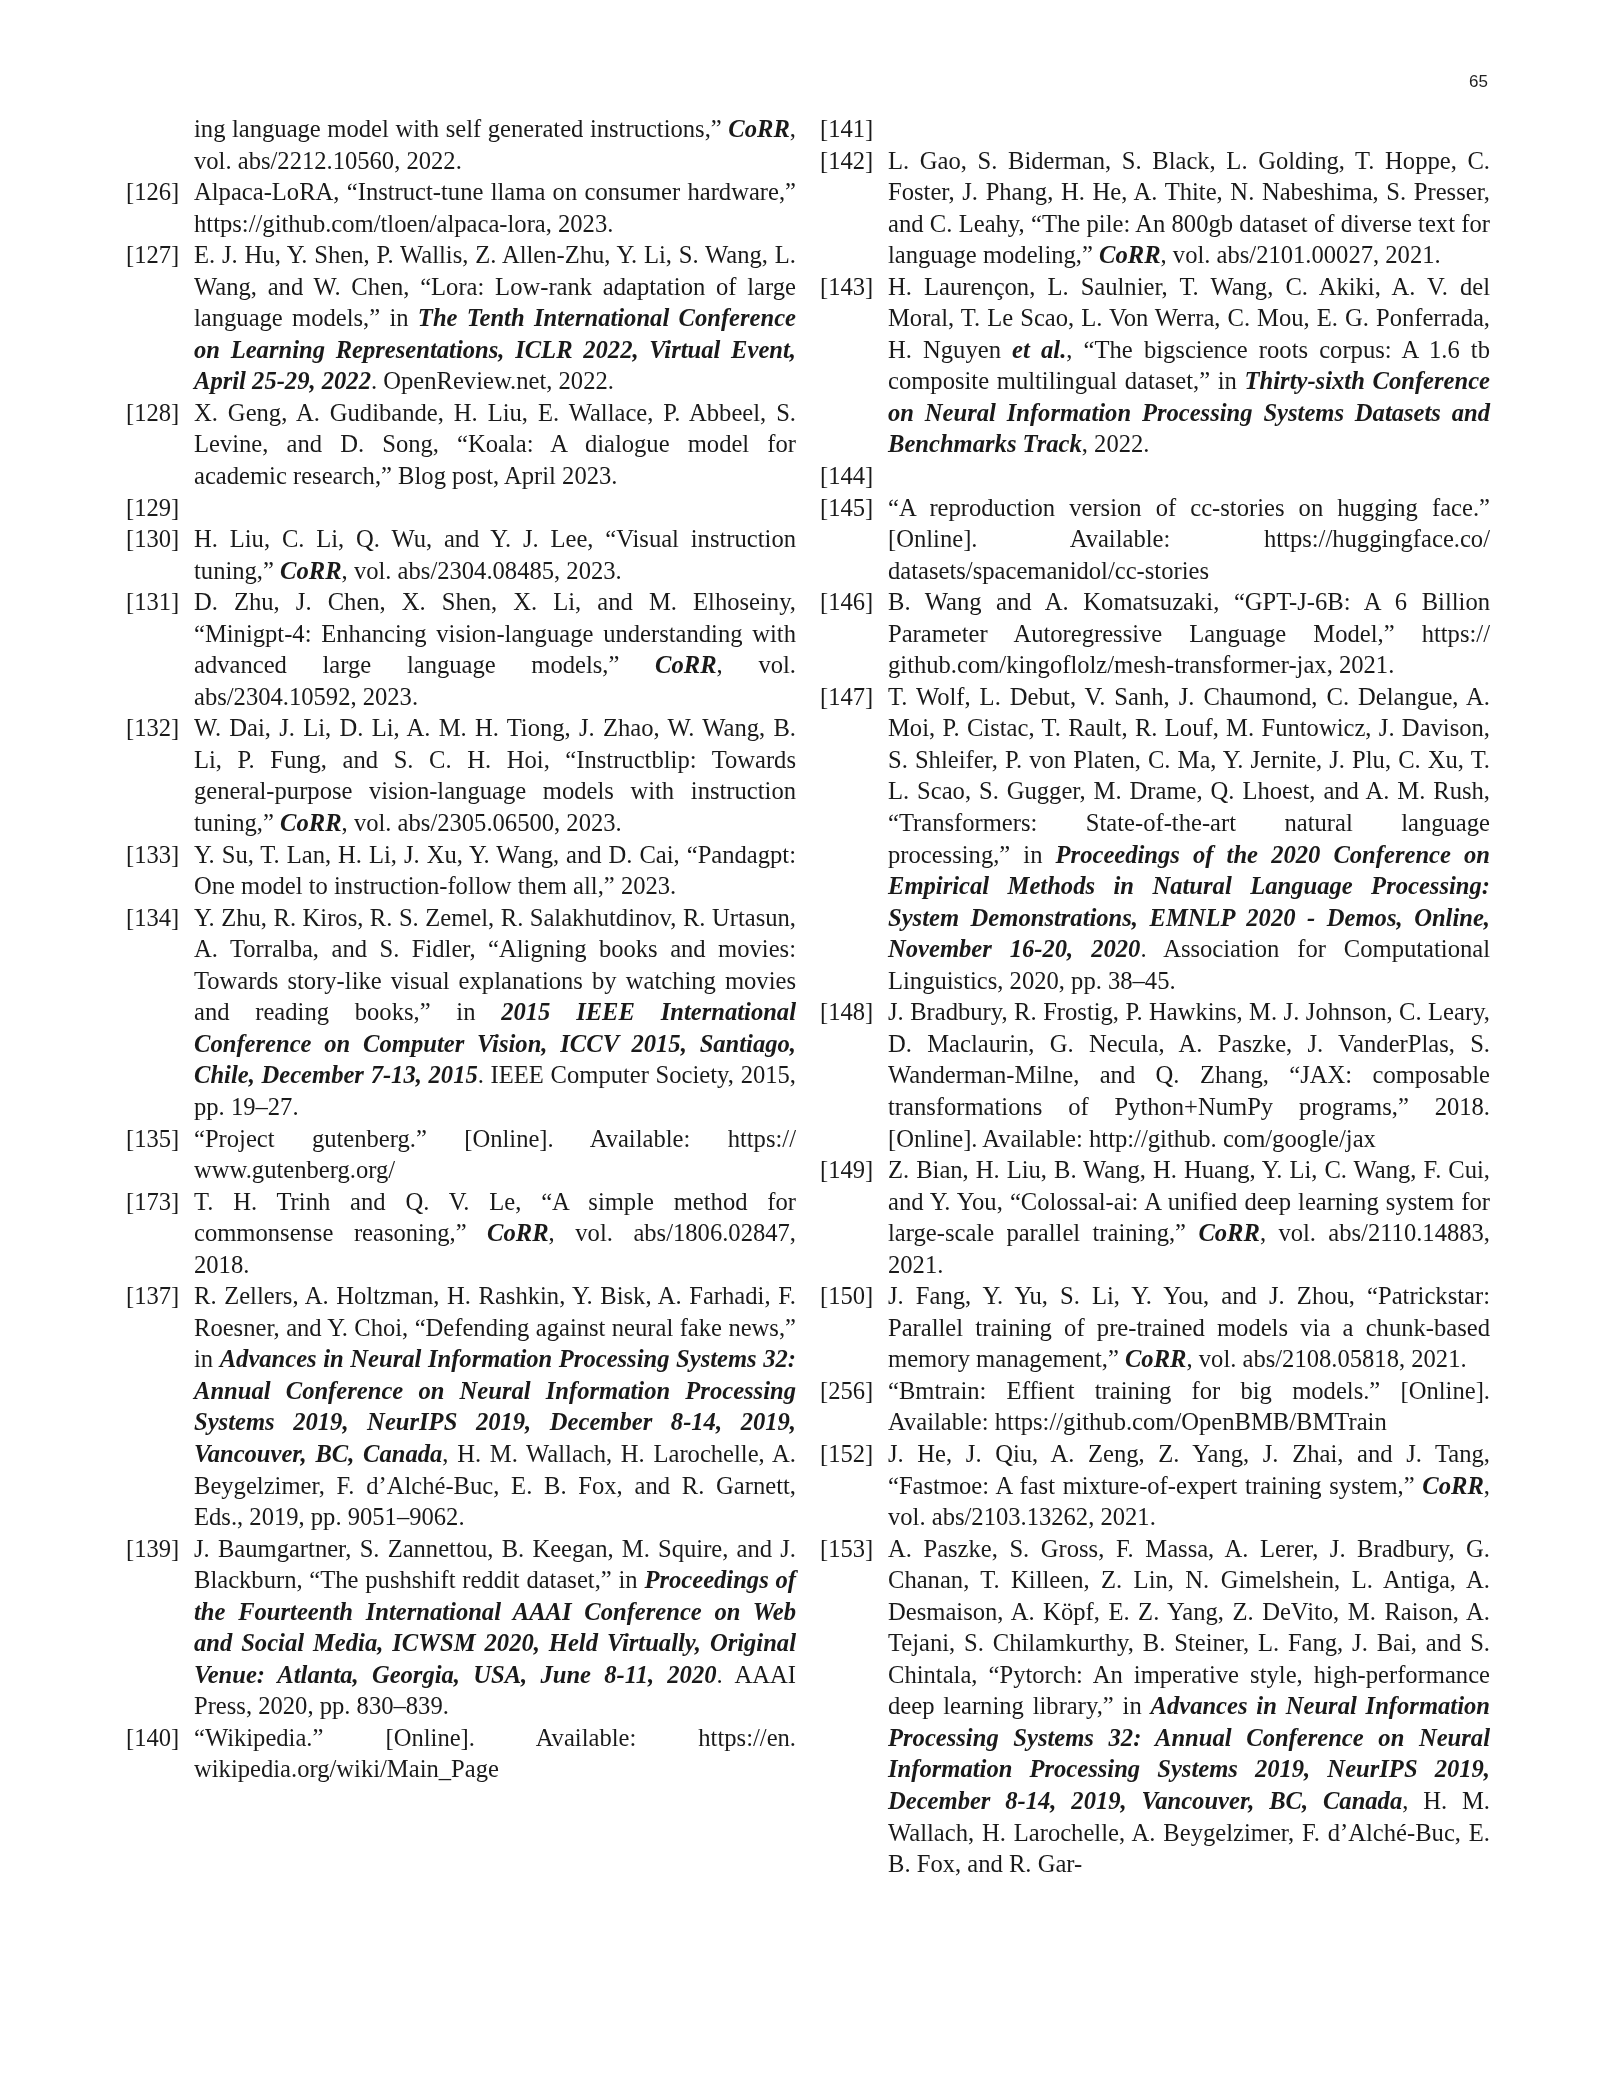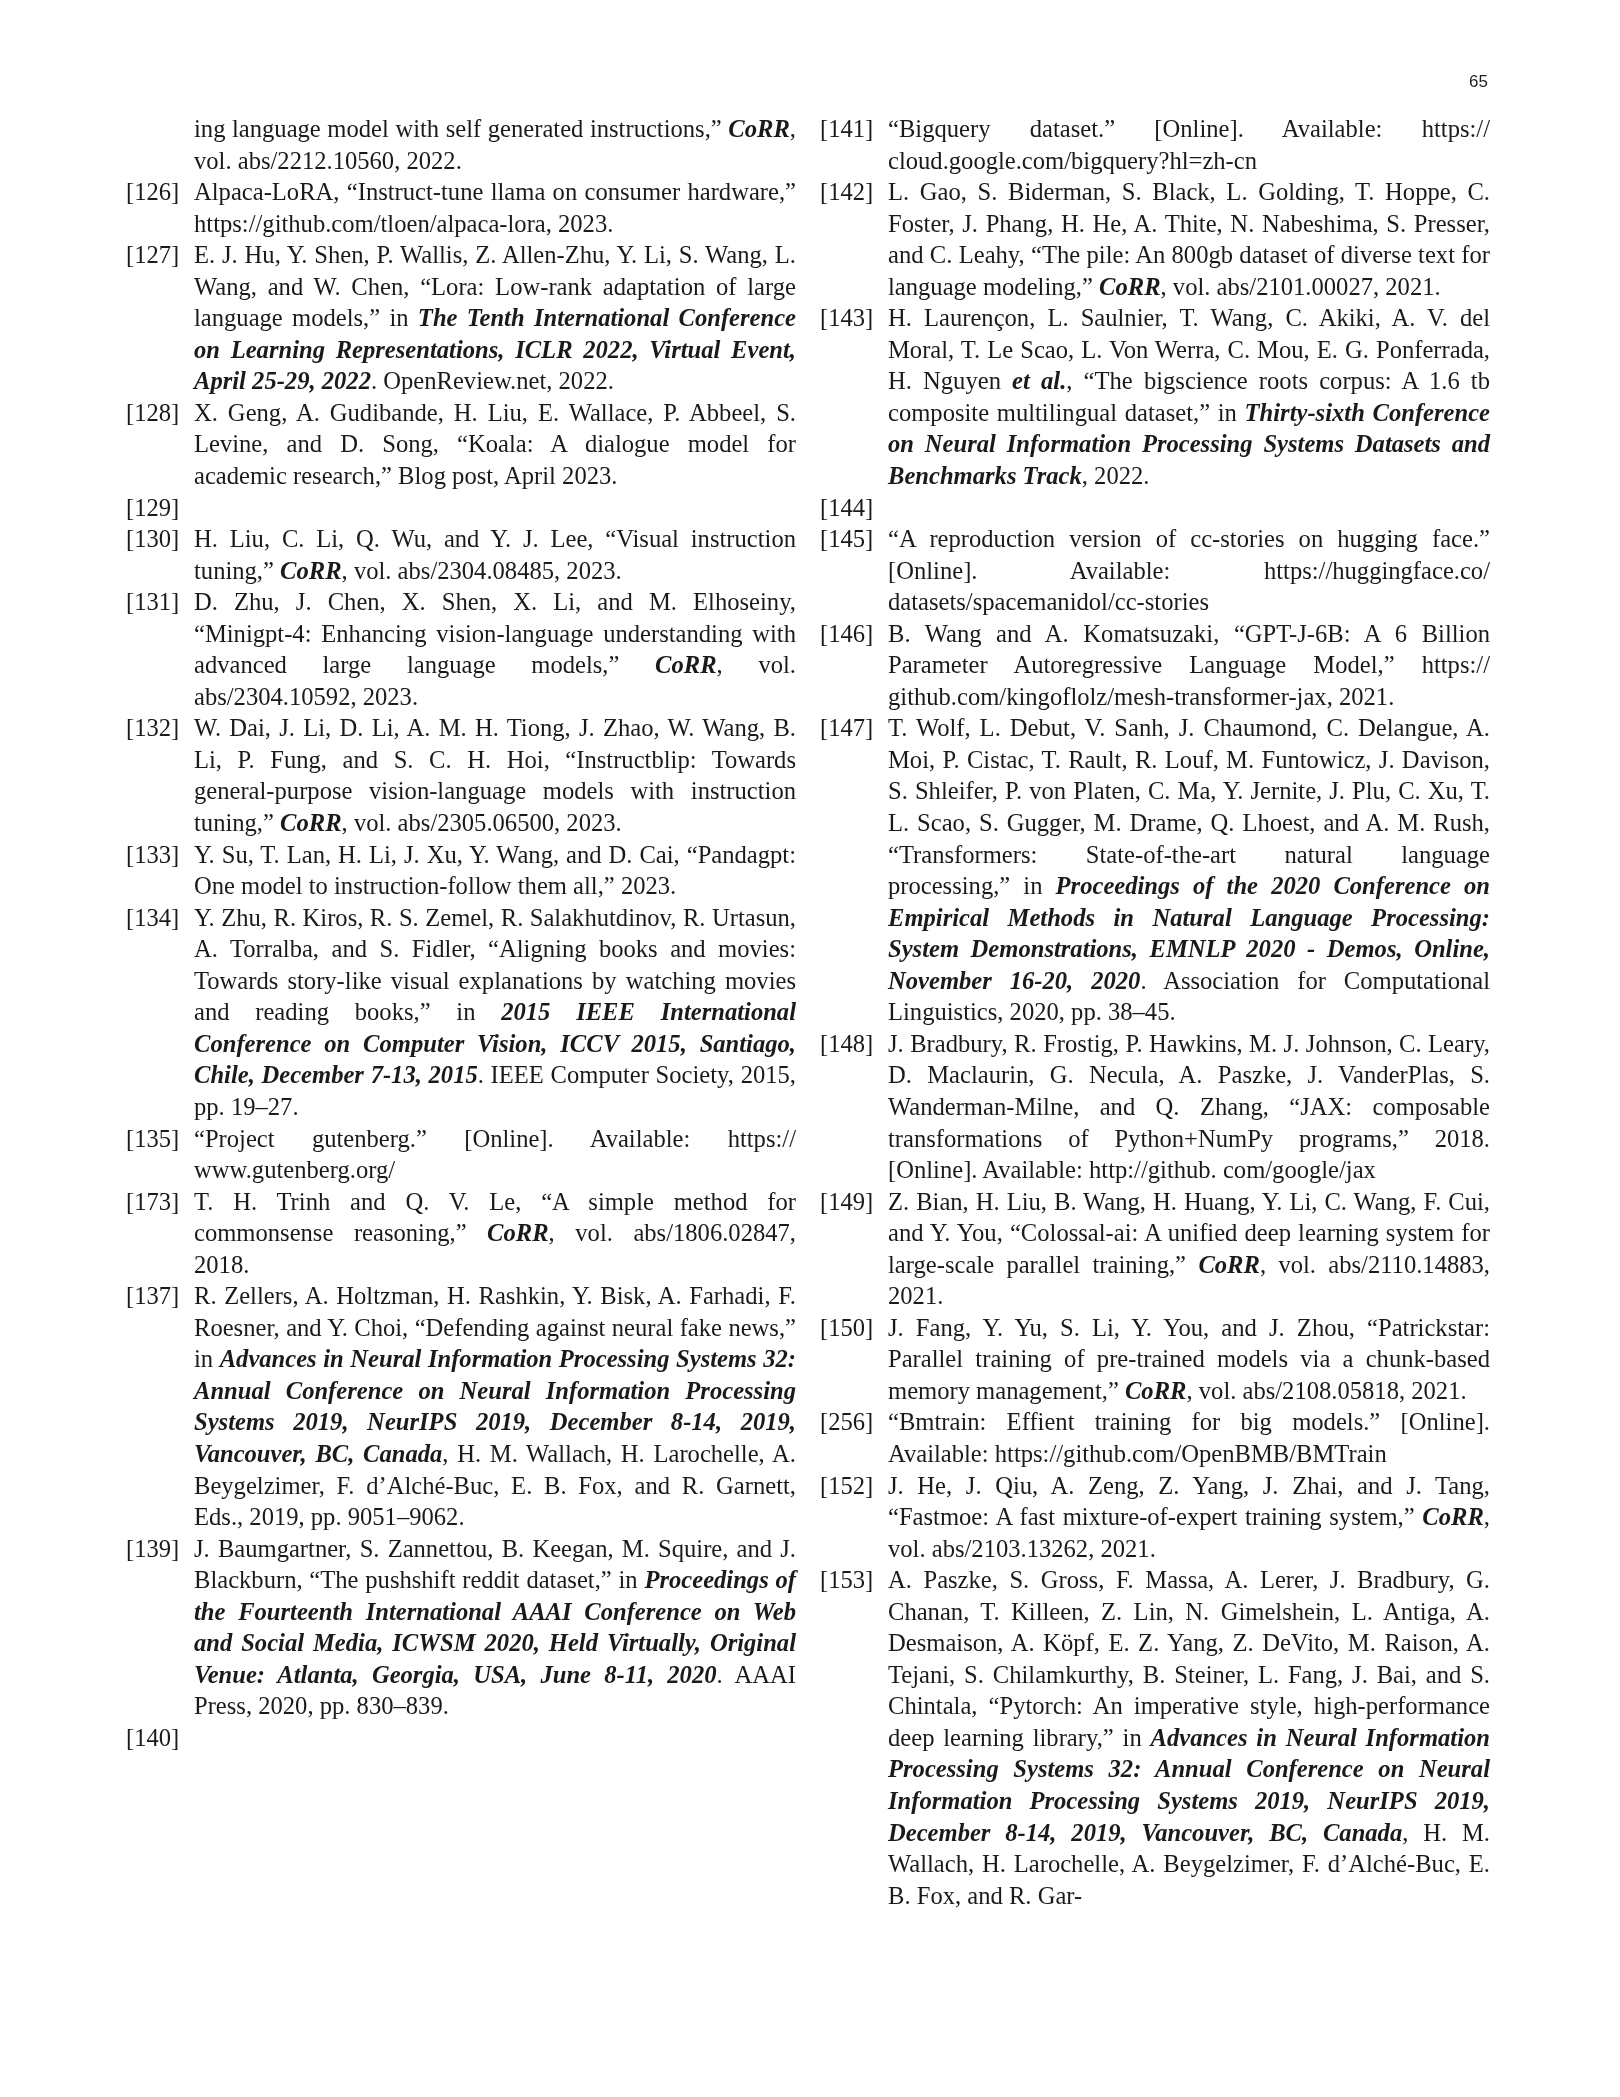--- a/index.html
+++ b/index.html
@@ -108,26 +108,26 @@
     <div class="ref">
       <span class="ref-num">[137]</span>
       <span class="ref-body"><span>R. Zellers, A. Holtzman, H. Rashkin, Y. Bisk, A. Farhadi, F. Roesner, and Y. Choi, “Defending against neural fake news,” in </span><span class="it">Advances in Neural Infor­mation Processing Systems 32: Annual Conference on Neu­ral Information Processing Systems 2019, NeurIPS 2019, December 8-14, 2019, Vancouver, BC, Canada</span><span>, H. M. Wallach, H. Larochelle, A. Beygelzimer, F. d’Alché-Buc, E. B. Fox, and R. Garnett, Eds., 2019, pp. 9051–9062.</span></span>
     </div>
     <div class="ref">
       <span class="ref-num">[139]</span>
       <span class="ref-body"><span>J. Baumgartner, S. Zannettou, B. Keegan, M. Squire, and J. Blackburn, “The pushshift reddit dataset,” in </span><span class="it">Proceedings of the Fourteenth International AAAI Con­ference on Web and Social Media, ICWSM 2020, Held Virtually, Original Venue: Atlanta, Georgia, USA, June 8-11, 2020</span><span>. AAAI Press, 2020, pp. 830–839.</span></span>
     </div>
     <div class="ref">
       <span class="ref-num">[140]</span>
+      <span class="ref-body"><span>“Wikipedia.” [Online]. Available: https://en. wikipedia.org/wiki/Main_Page</span></span>
     </div>
   </div>
 <div class="column col-right">
     <div class="ref">
       <span class="ref-num">[141]</span>
-      <span class="ref-body"><span>“Bigquery dataset.” [Online]. Available: https:// cloud.google.com/bigquery?hl=zh-cn</span></span>
     </div>
     <div class="ref">
       <span class="ref-num">[142]</span>
       <span class="ref-body"><span>L. Gao, S. Biderman, S. Black, L. Golding, T. Hoppe, C. Foster, J. Phang, H. He, A. Thite, N. Nabeshima, S. Presser, and C. Leahy, “The pile: An 800gb dataset of diverse text for language modeling,” </span><span class="it">CoRR</span><span>, vol. abs/2101.00027, 2021.</span></span>
     </div>
     <div class="ref">
       <span class="ref-num">[143]</span>
       <span class="ref-body"><span>H. Laurençon, L. Saulnier, T. Wang, C. Akiki, A. V. del Moral, T. Le Scao, L. Von Werra, C. Mou, E. G. Ponferrada, H. Nguyen </span><span class="it">et al.</span><span>, “The bigscience roots corpus: A 1.6 tb composite multilingual dataset,” in </span><span class="it">Thirty-sixth Conference on Neural Information Processing Systems Datasets and Benchmarks Track</span><span>, 2022.</span></span>
     </div>
     <div class="ref">

